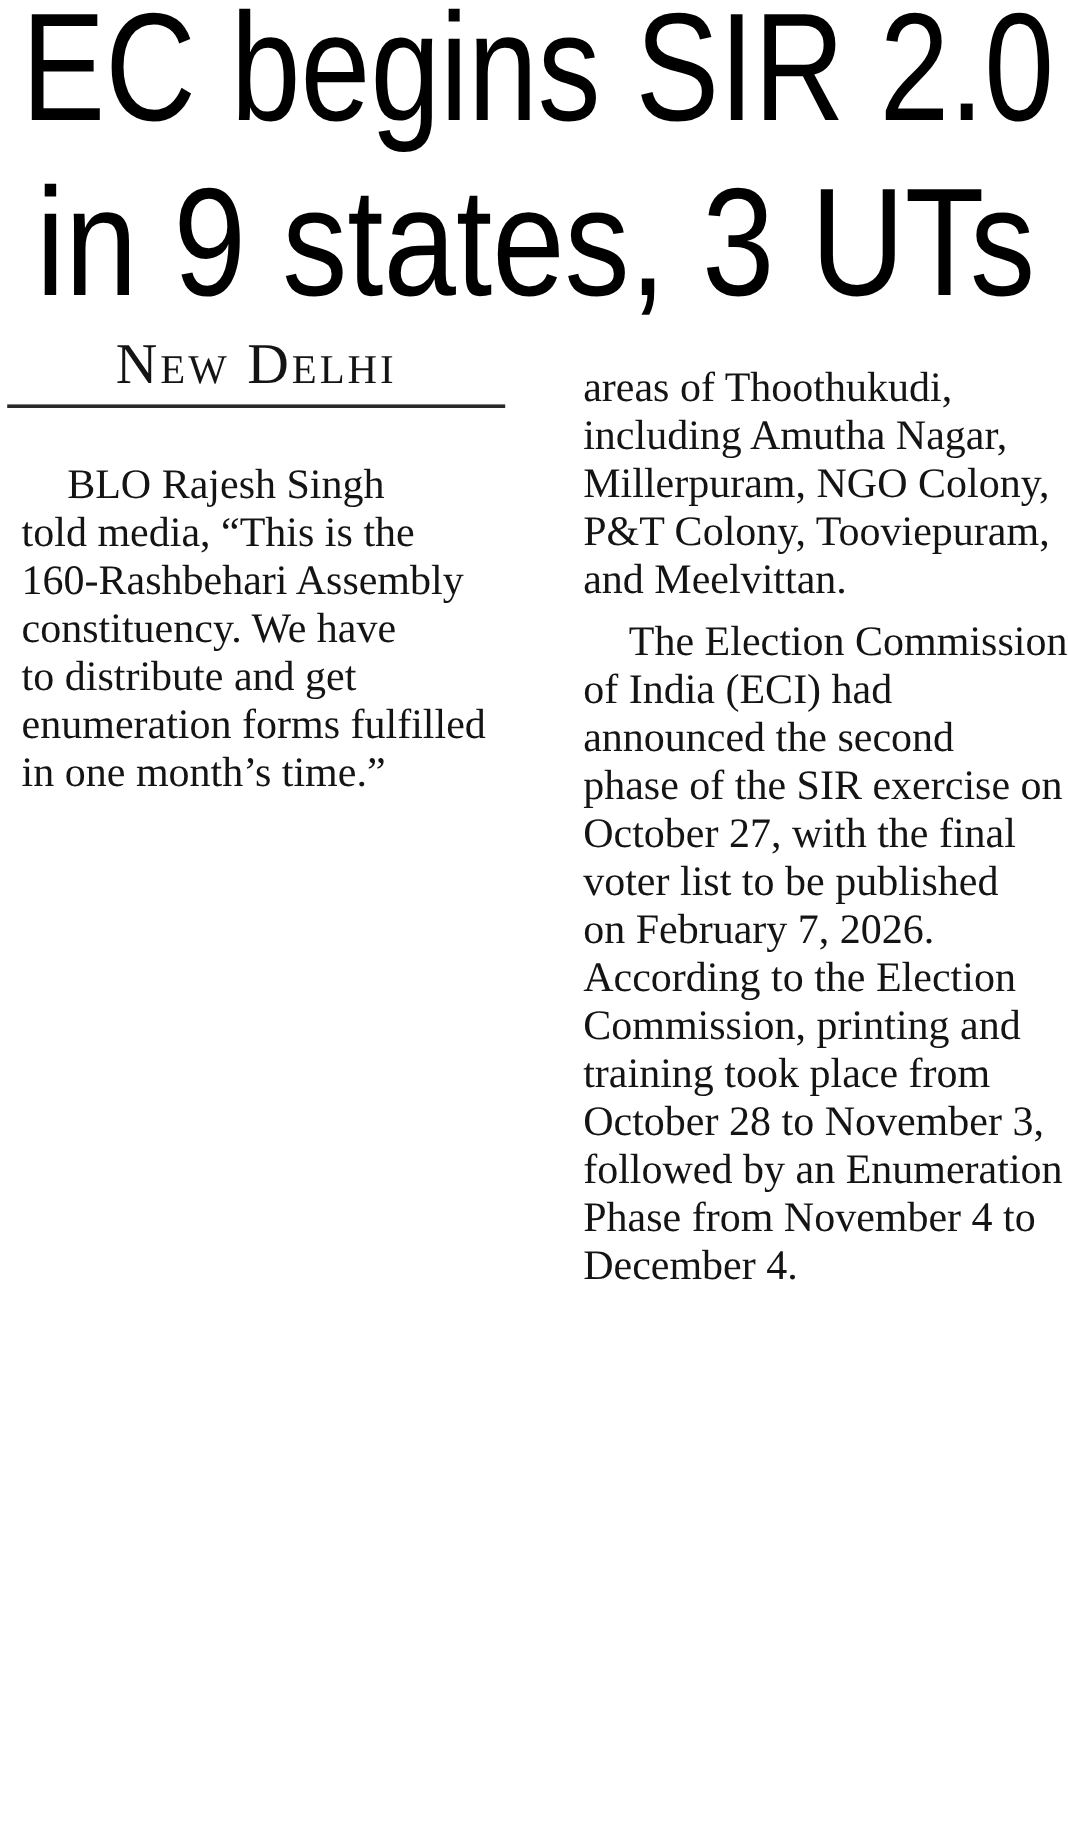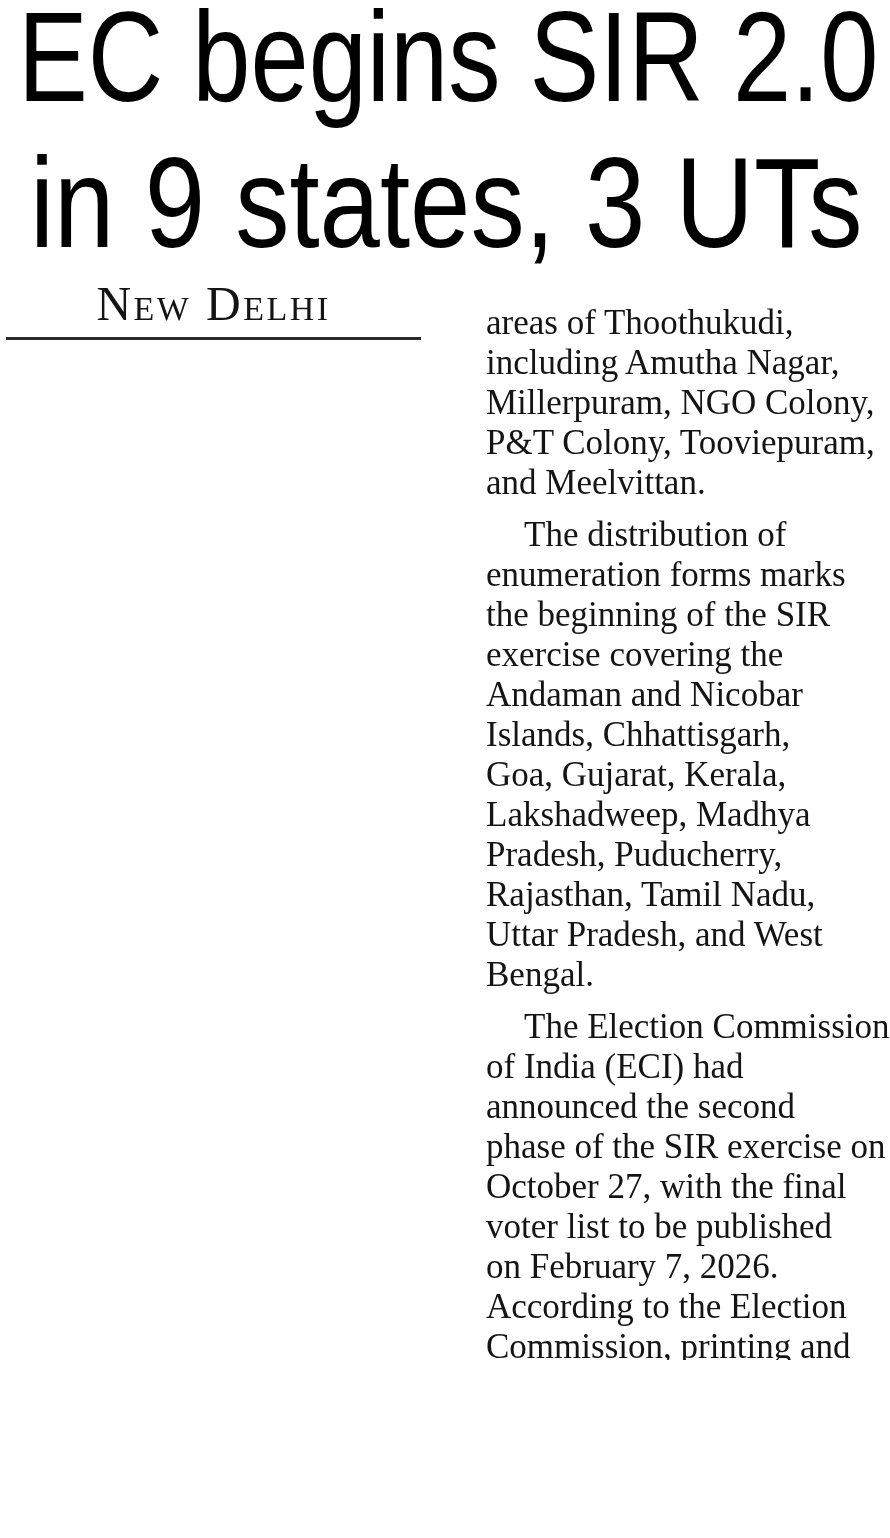--- a/index.html
+++ b/index.html
@@ -71,40 +71,35 @@
   <h1 class="headline">
     <span class="hl-line"><span class="hl-scale hl1">EC begins SIR 2.0</span></span>
     <span class="hl-line"><span class="hl-scale hl2">in 9 states, 3 UTs</span></span>
   </h1>
 
   <div class="dateline-block">
     <span class="dateline">New Delhi</span>
   </div>
 
   <div class="col col-left">
+    <p class="indent">BLO Rajesh Singh
+told media, “This is the
+160-Rashbehari Assembly
+constituency. We have
+to distribute and get
+enumeration forms fulfilled
+in one month’s time.”</p>
   </div>
 
   <div class="col col-right">
     <p>areas of Thoothukudi,
 including Amutha Nagar,
 Millerpuram, NGO Colony,
 P&amp;T Colony, Tooviepuram,
 and Meelvittan.</p>
-    <p class="indent">The distribution of
-enumeration forms marks
-the beginning of the SIR
-exercise covering the
-Andaman and Nicobar
-Islands, Chhattisgarh,
-Goa, Gujarat, Kerala,
-Lakshadweep, Madhya
-Pradesh, Puducherry,
-Rajasthan, Tamil Nadu,
-Uttar Pradesh, and West
-Bengal.</p>
     <p class="indent">The Election Commission
 of India (ECI) had
 announced the second
 phase of the SIR exercise on
 October 27, with the final
 voter list to be published
 on February 7, 2026.
 According to the Election
 Commission, printing and
 training took place from

